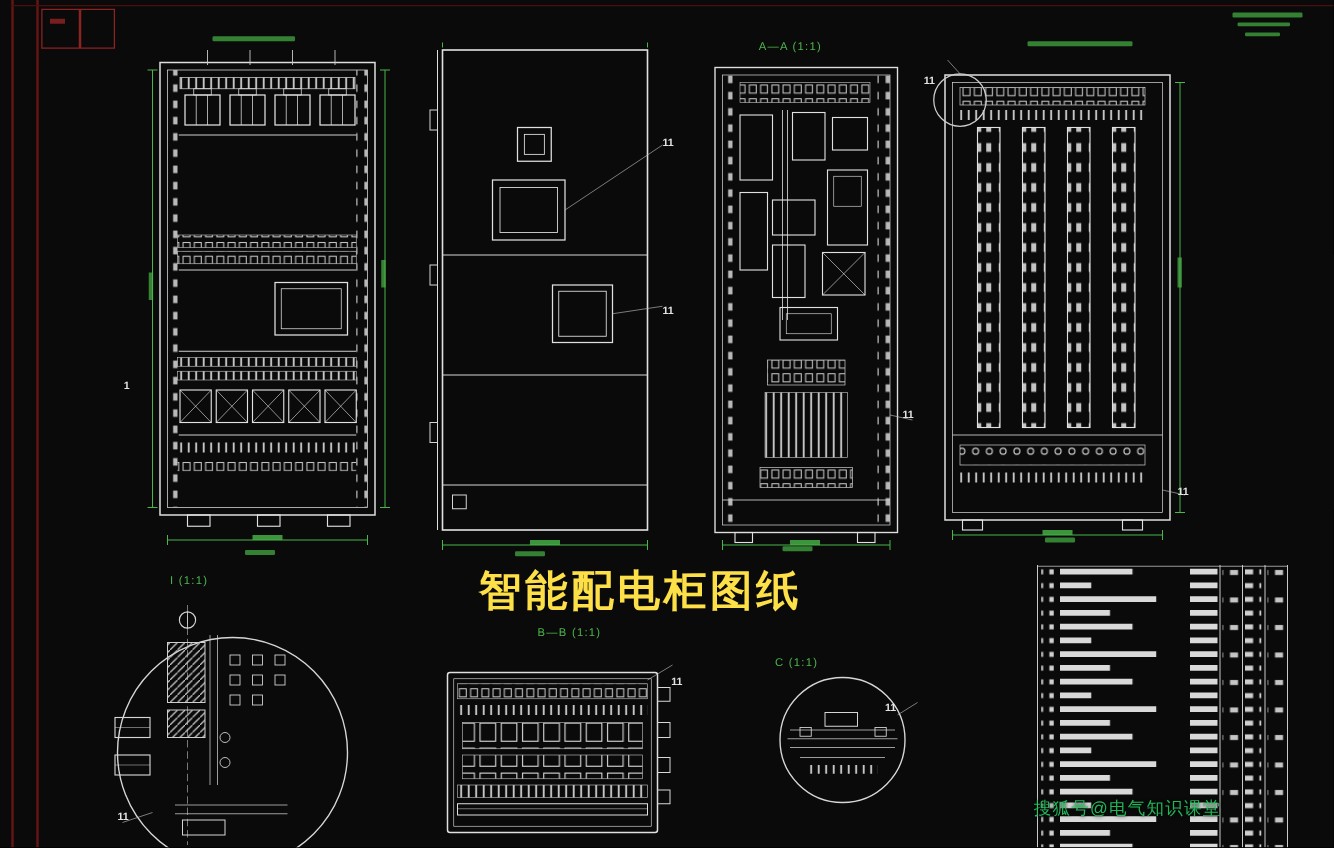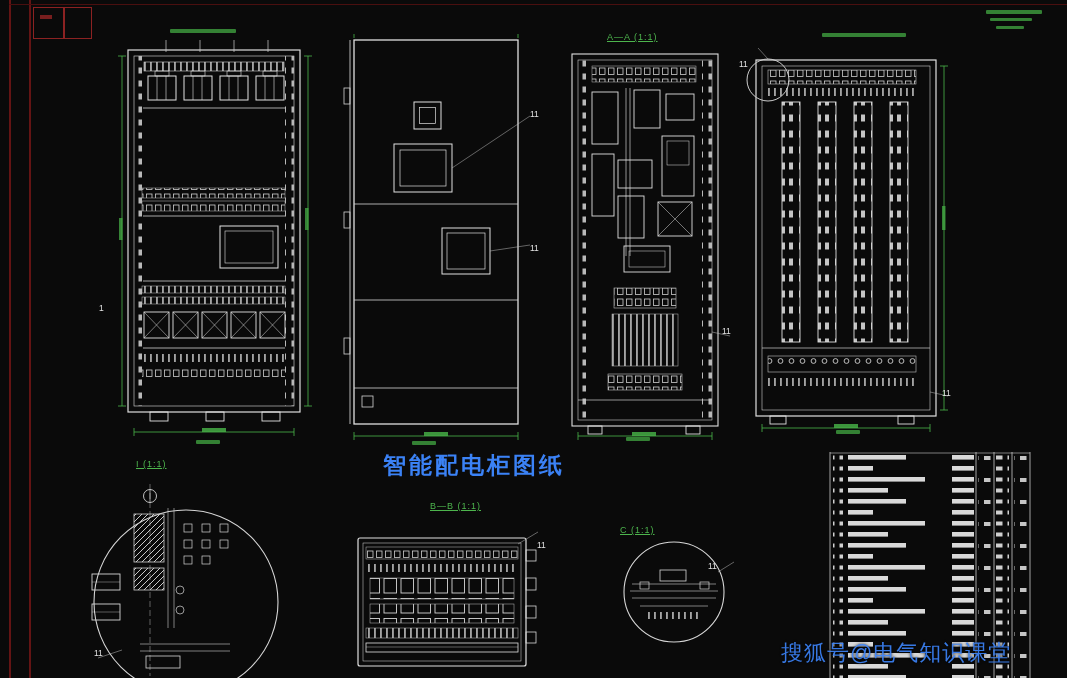--- a/index.html
+++ b/index.html
@@ -3,26 +3,26 @@
 <meta charset="utf-8">
 <style>
   html,body{margin:0;padding:0;background:#000;}
   #stage{position:relative;width:1067px;height:678px;background:#0a0a0a;overflow:hidden;
          font-family:"Liberation Sans","DejaVu Sans",sans-serif;}
   svg.view{position:absolute;overflow:visible;}
   .vline{position:absolute;top:0;width:2px;height:678px;background:#641414;}
   .hline{position:absolute;height:1px;background:#4a0f0f;}
   .redbox{position:absolute;border:1.5px solid #8c2222;}
   .redmark{position:absolute;background:#8c2222;opacity:.85;}
-  .glabel{position:absolute;color:#4db54d;font-size:9px;letter-spacing:1px;white-space:nowrap;text-decoration:underline;}
-  .callout{position:absolute;color:#e3e3e3;font-size:8.5px;font-weight:normal;white-space:nowrap;}
+  .glabel{position:absolute;color:#4db54d;font-size:9px;letter-spacing:1px;white-space:nowrap;}
+  .callout{position:absolute;color:#e3e3e3;font-size:8.5px;font-weight:bold;white-space:nowrap;}
   .mbar{position:absolute;background:#3f9f3f;opacity:.8;border-radius:1px;}
-  #page-title{position:absolute;left:383px;top:450px;font-size:23px;font-weight:bold;
-              color:#3b82f6;letter-spacing:3px;white-space:nowrap;}
-  #watermark{position:absolute;left:781px;top:638px;font-size:22px;color:#3b82f6;opacity:.92;
+  #page-title{position:absolute;left:383px;top:450px;font-size:34px;font-weight:bold;
+              color:#fde047;letter-spacing:3px;white-space:nowrap;}
+  #watermark{position:absolute;left:827px;top:638px;font-size:14px;color:#22c55e;opacity:.92;
              letter-spacing:1px;white-space:nowrap;text-shadow:0 0 3px #000;}
 </style>
 </head>
 <body>
 
 <div id="stage">
 
   <svg width="0" height="0" style="position:absolute">
     <defs>
       <pattern id="pSqS" width="9" height="11" patternUnits="userSpaceOnUse">

